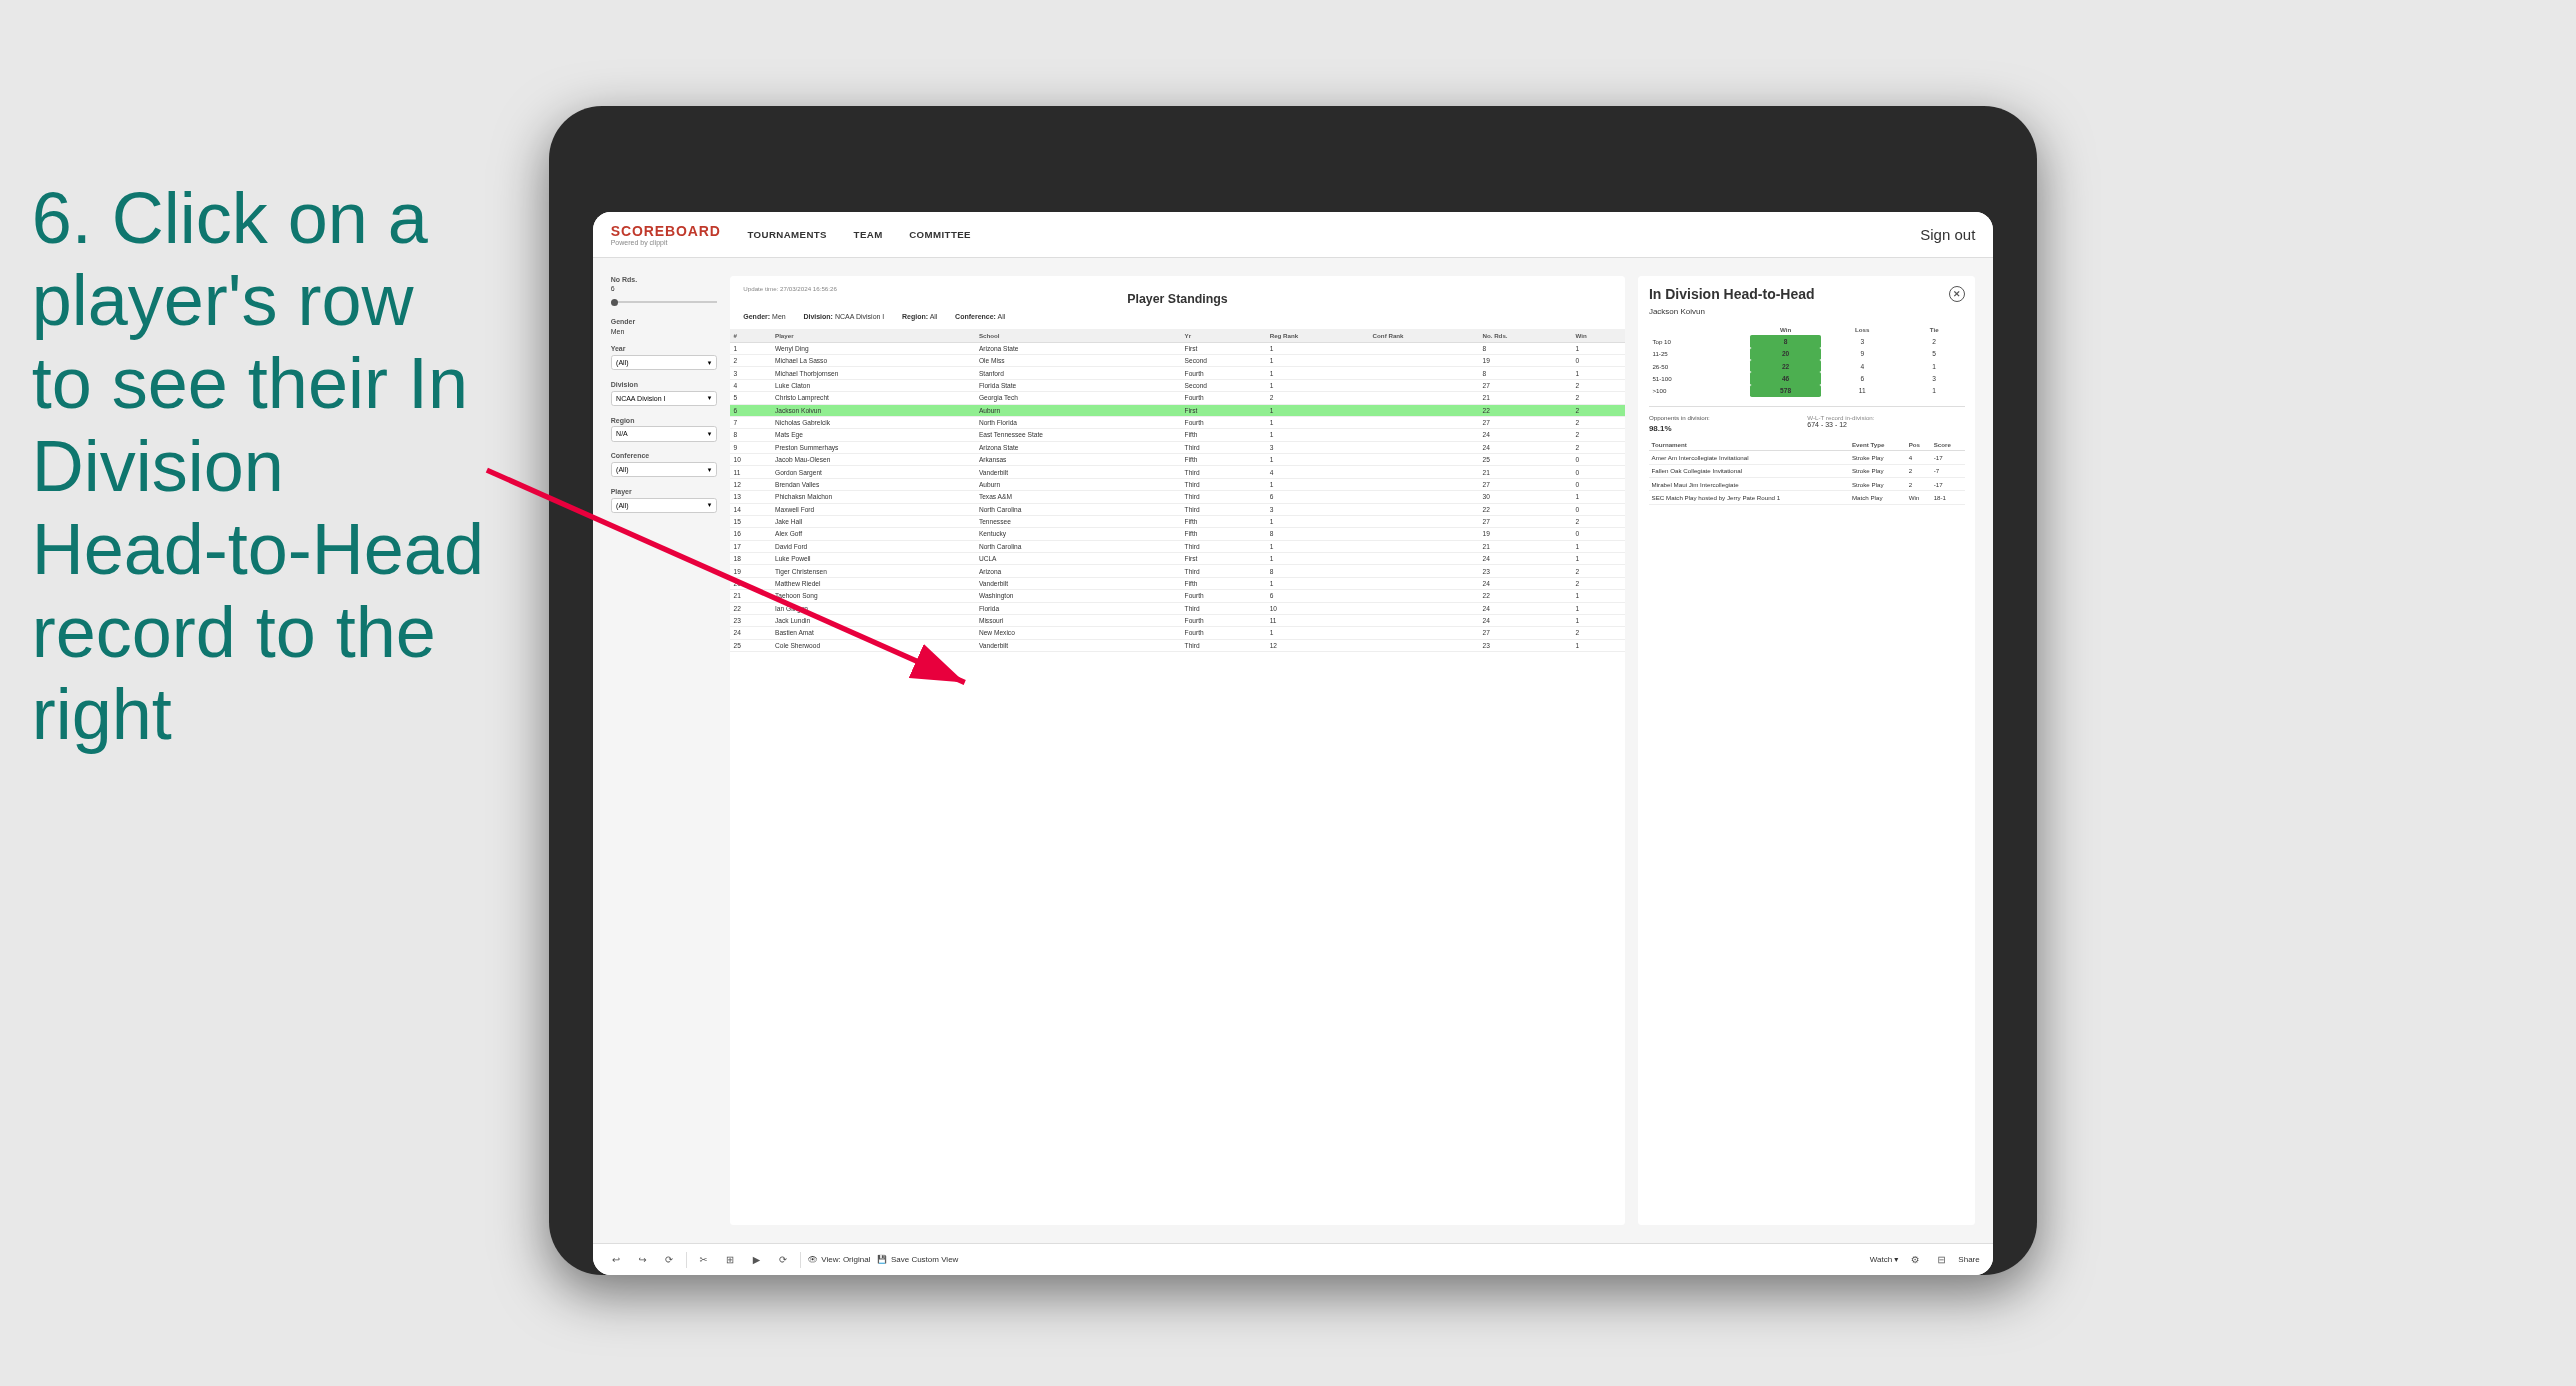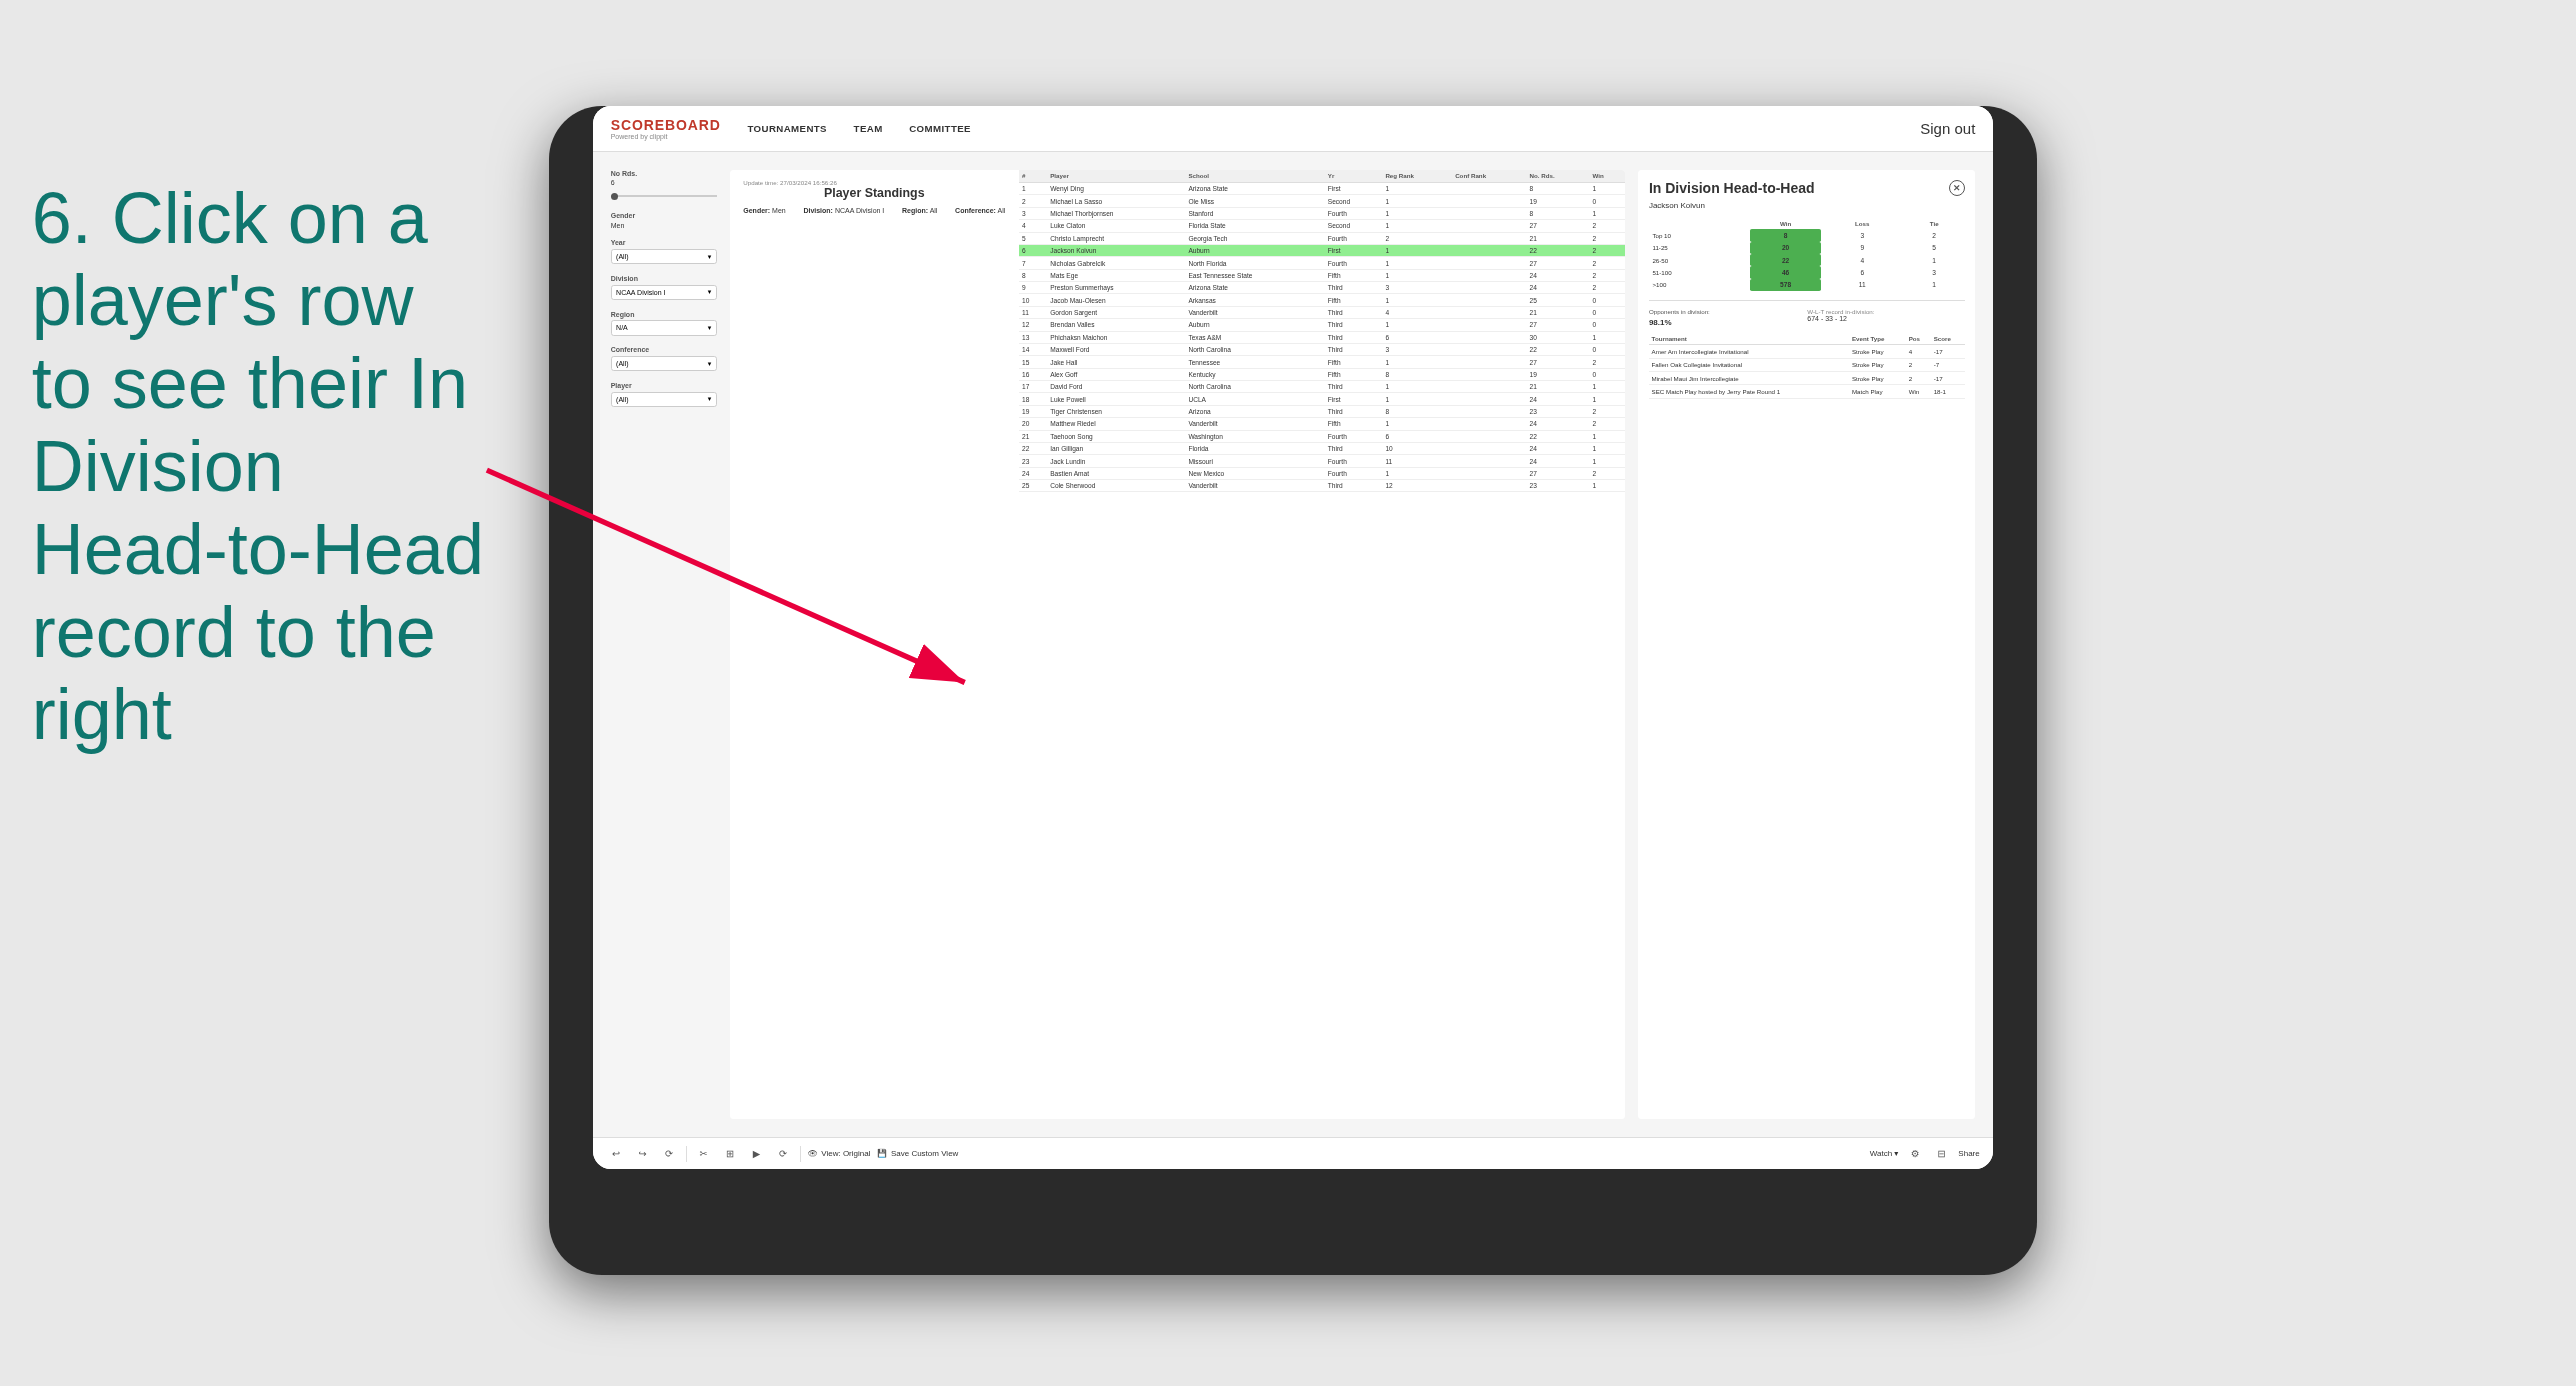--- a/index.html
+++ b/index.html
@@ -41,21 +41,21 @@
     .tablet-frame {
       position: absolute;
       left: 549px;
       top: 106px;
       width: 1488px;
       height: 1169px;
       background: #2a2a2a;
       border-radius: 53px;
       box-shadow: 0 17.7px 53px rgba(0,0,0,0.5);
       display: flex;
-      align-items: flex-start;
+      align-items: flex-end;
       justify-content: center;
       z-index: 5;
     }
 
     .tablet-screen {
       width: 1400px;
       height: 1063px;
       background: #fff;
       border-radius: 17.7px;
       overflow: hidden;
@@ -219,21 +219,21 @@
       left: 0;
     }
 
     
     .center-panel {
       flex: 1;
       background: #fff;
       border-radius: 3.5px;
       overflow: hidden;
       display: flex;
-      flex-direction: row;
+      flex-direction: column;
     }
 
     .standings-header {
       padding: 8.9px 13.3px 4.4px;
     }
 
     .update-time {
       font-size: 6.2px;
       color: #888;
     }

